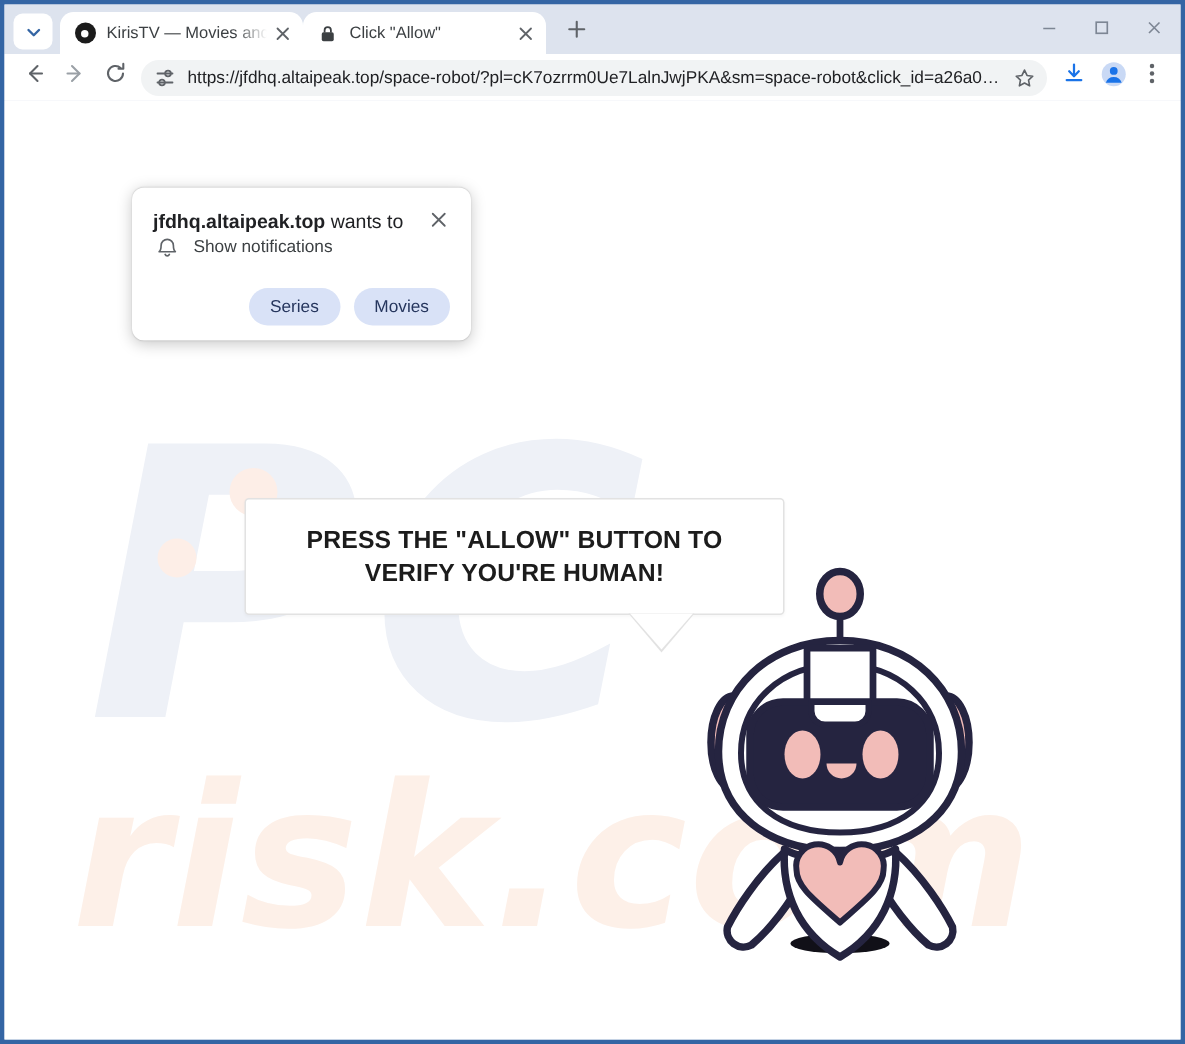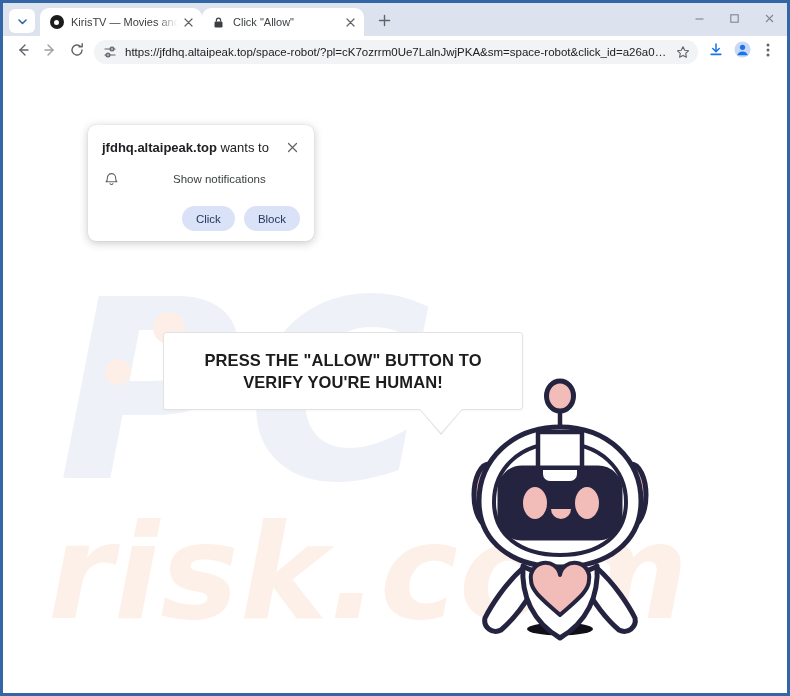--- a/index.html
+++ b/index.html
@@ -270,22 +270,20 @@
   .perm-title b { font-weight: bold; }
   .perm-close {
     width: 16px; height: 16px;
     flex: 0 0 auto;
     display: flex; align-items: center; justify-content: center;
     margin-top: 1px;
   }
   .perm-row {
     display: flex;
     align-items: center;
-    margin-top: 14px;
-    gap: 44px;
   }
   .perm-bell {
     width: 18px; height: 18px;
     flex: 0 0 auto;
     display: flex; align-items: center; justify-content: center;
     margin-right: 9px;
   }
   .perm-row-label {
     font-size: 11.5px;
     color: #3c4043;
@@ -539,19 +537,19 @@
         <span class="perm-bell">
           <svg width="15" height="15" viewBox="0 0 15 15">
             <path d="M7.5 1.6 a4.1 4.1 0 0 0 -4.1 4.1 c0 3.1 -1.3 4.1 -1.3 4.1 H12.9 s-1.3 -1 -1.3 -4.1 A4.1 4.1 0 0 0 7.5 1.6 Z" fill="none" stroke="#5f6368" stroke-width="1.1" stroke-linejoin="round"></path>
             <path d="M6.1 11.6 a1.5 1.5 0 0 0 2.8 0" fill="none" stroke="#5f6368" stroke-width="1.1" stroke-linecap="round"></path>
           </svg>
         </span>
         <span class="perm-row-label">Show notifications</span>
       </div>
 
       <div class="perm-actions">
-        <div class="perm-btn">Click</div>
-        <div class="perm-btn">Block</div>
+        <div class="perm-btn">Series</div>
+        <div class="perm-btn">Movies</div>
       </div>
     </div>
 
   </div>
 </div>
 
 </body></html>

